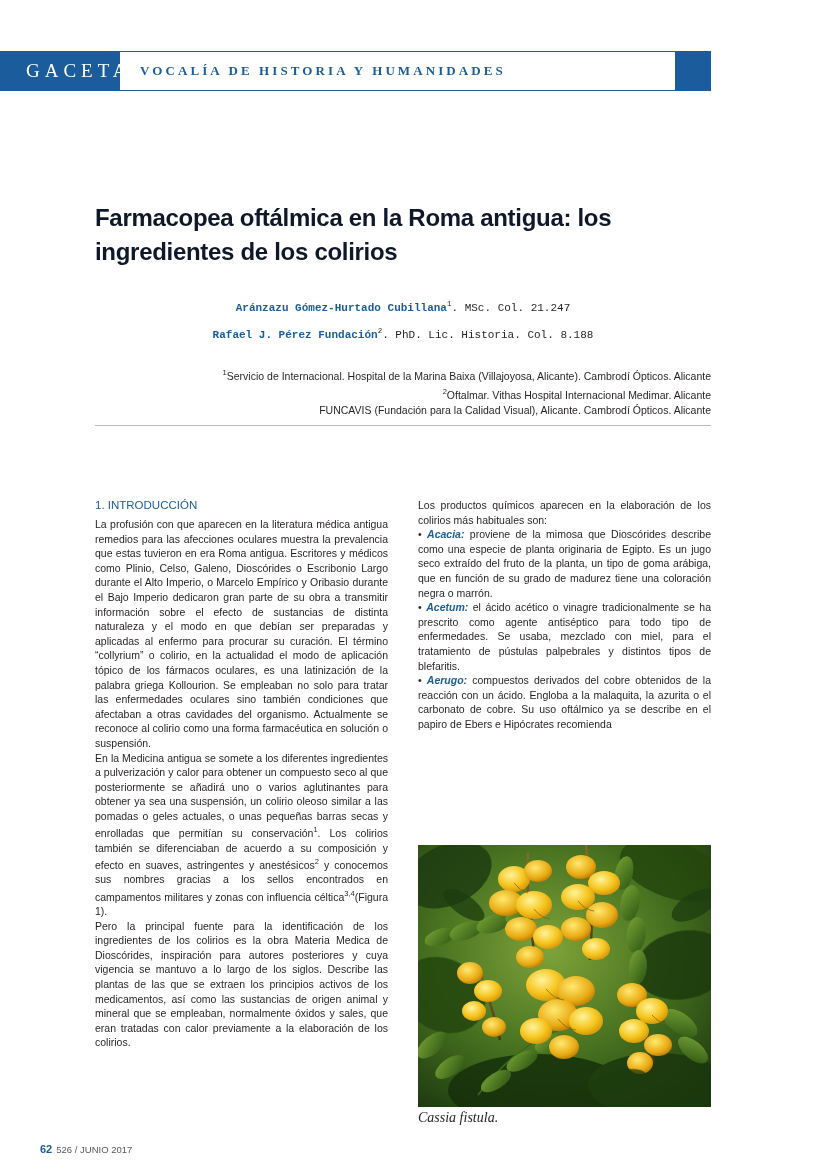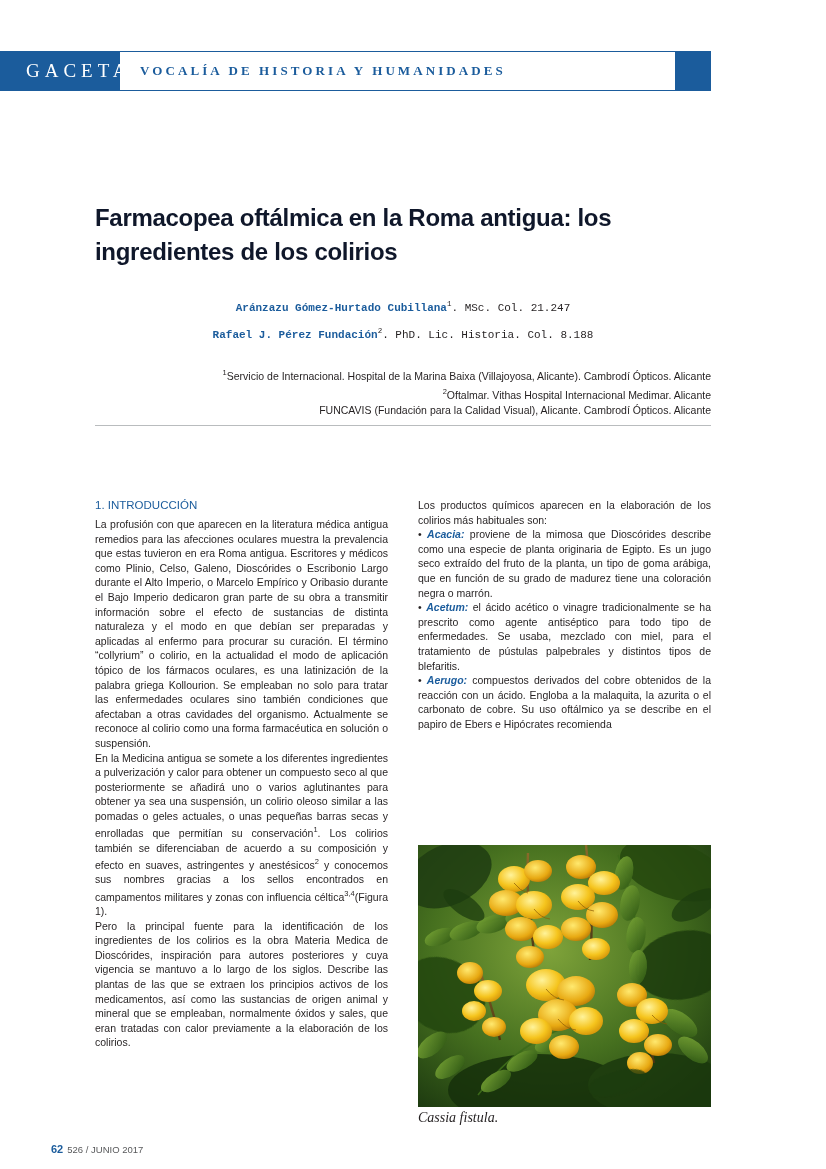--- a/index.html
+++ b/index.html
@@ -169,21 +169,21 @@
     width: 293px;
     font-family: "Liberation Serif", serif;
     font-style: italic;
     font-size: 14px;
     color: #231f20;
   }
 
   
   .footer {
     position: absolute;
-    left: 51px;
+    left: 40px;
     top: 1143px;
     font-size: 9.5px;
     color: #231f20;
   }
   .footer .pgnum {
     font-weight: bold;
     color: #1b5c9c;
     font-size: 11px;
     margin-right: 4px;
   }

